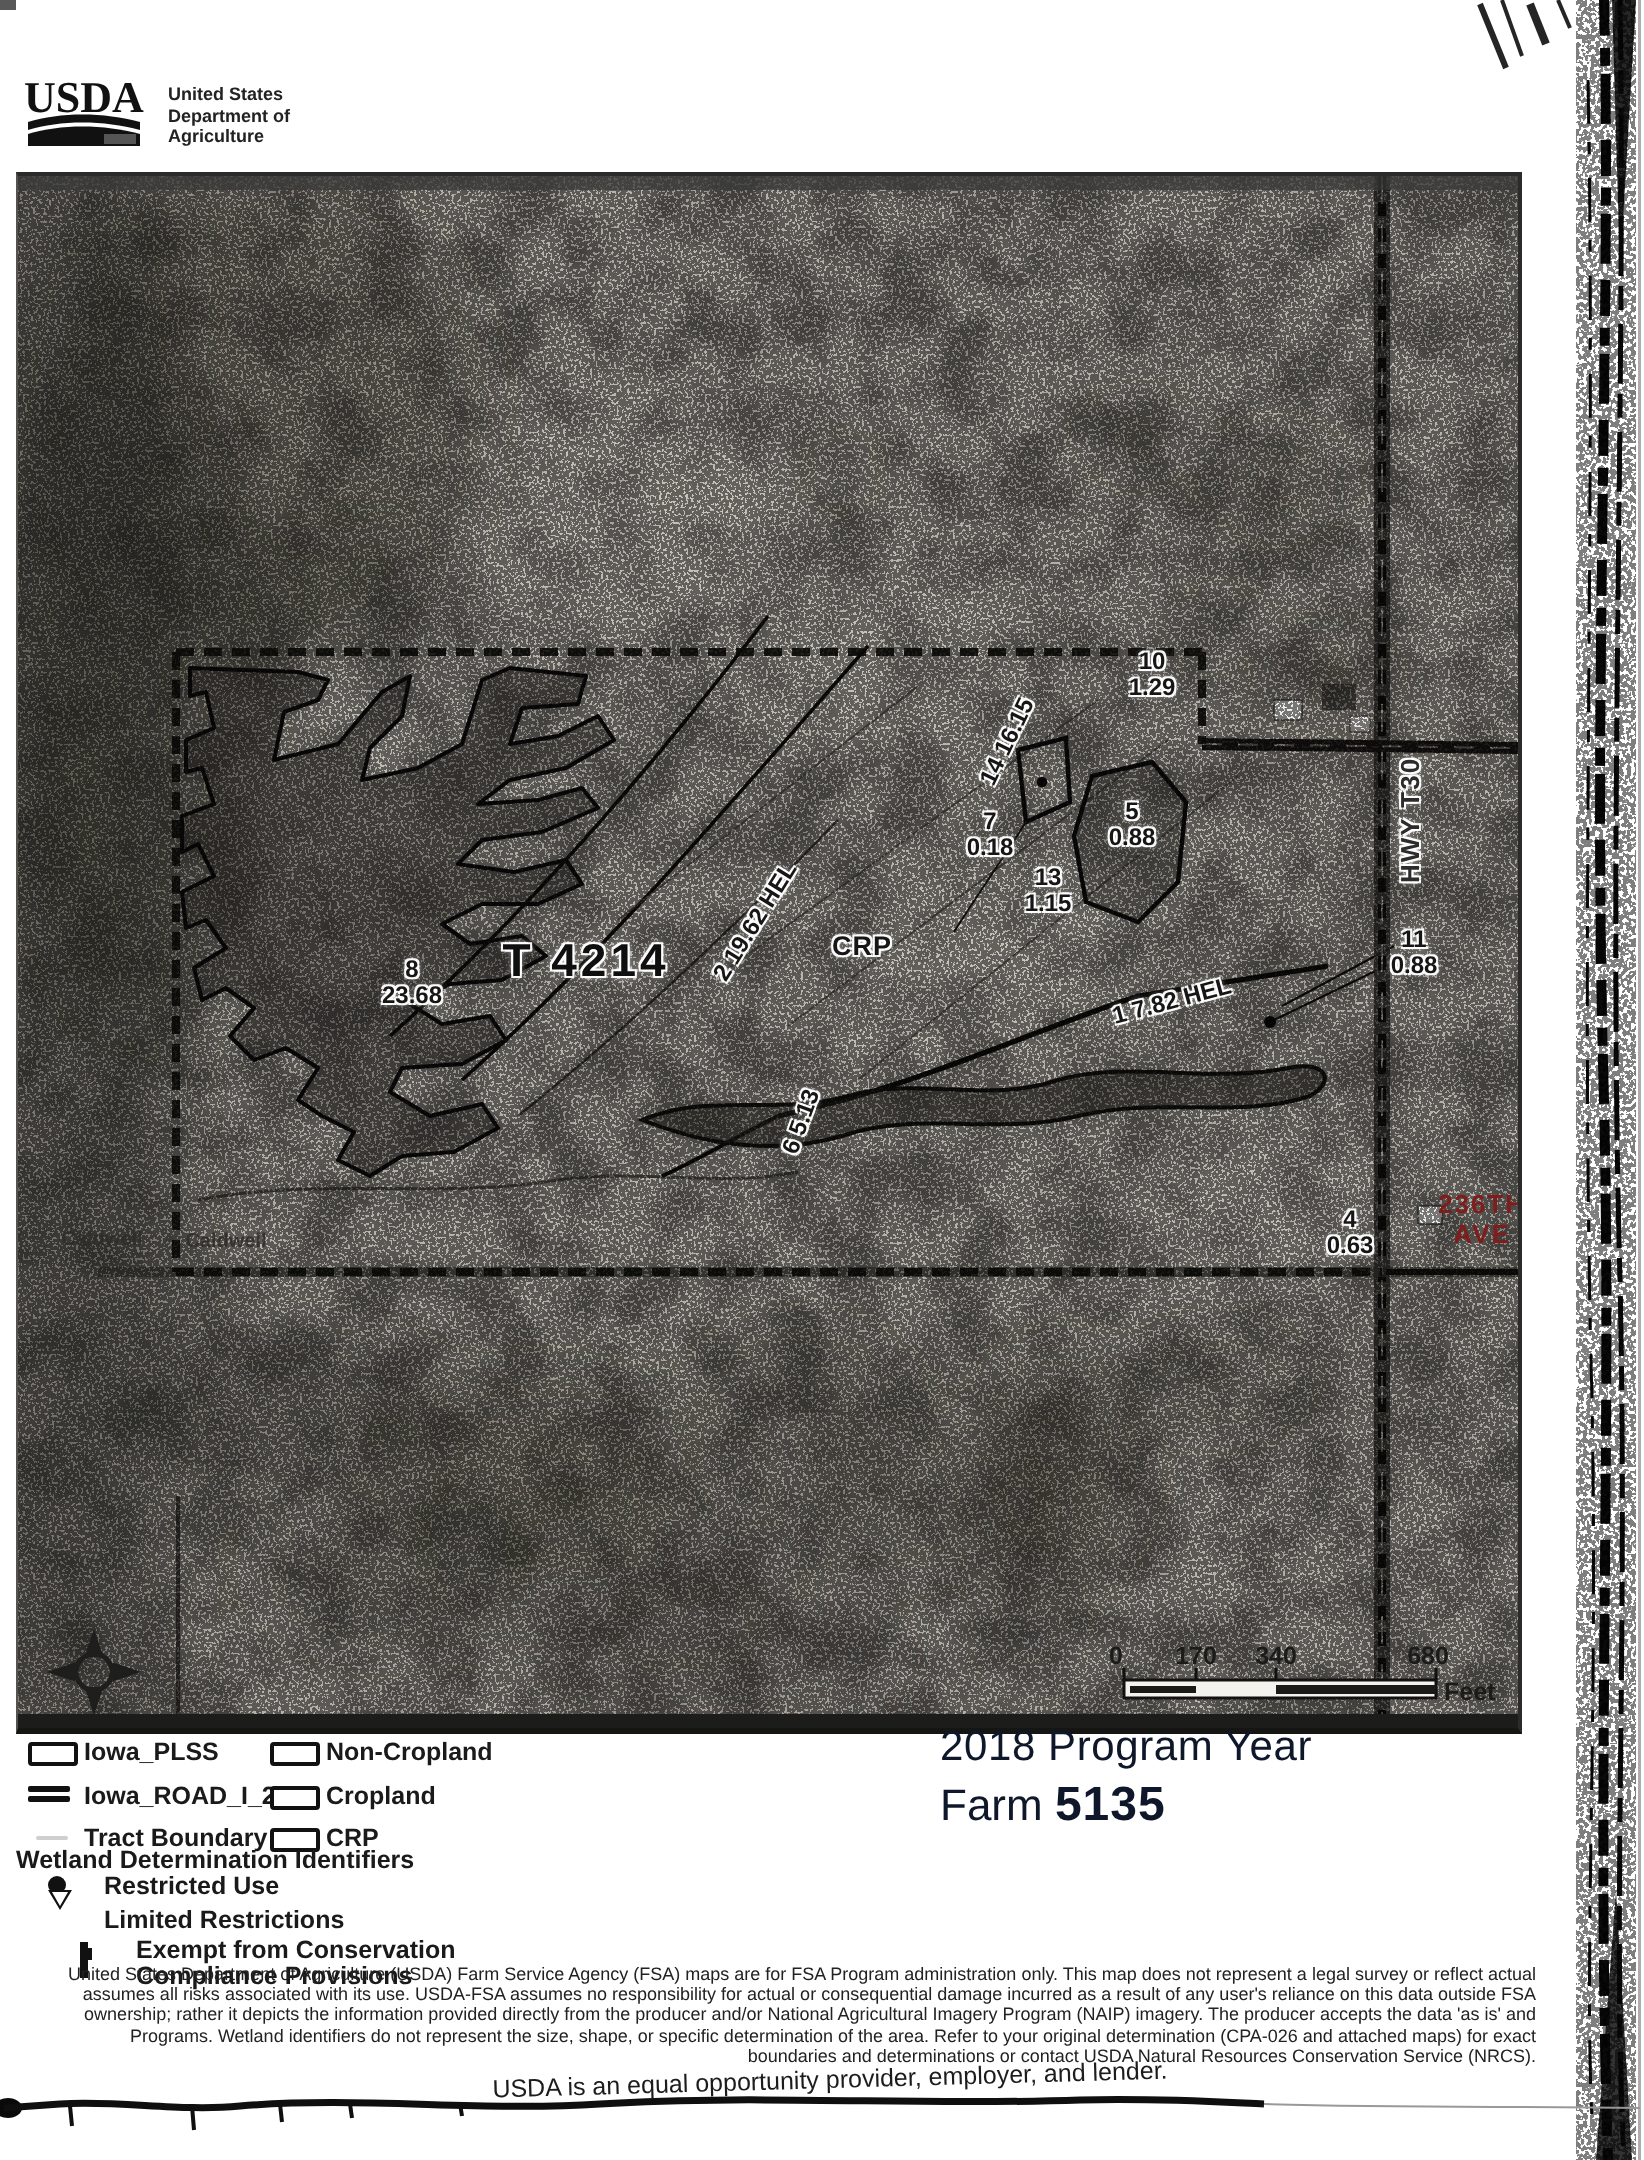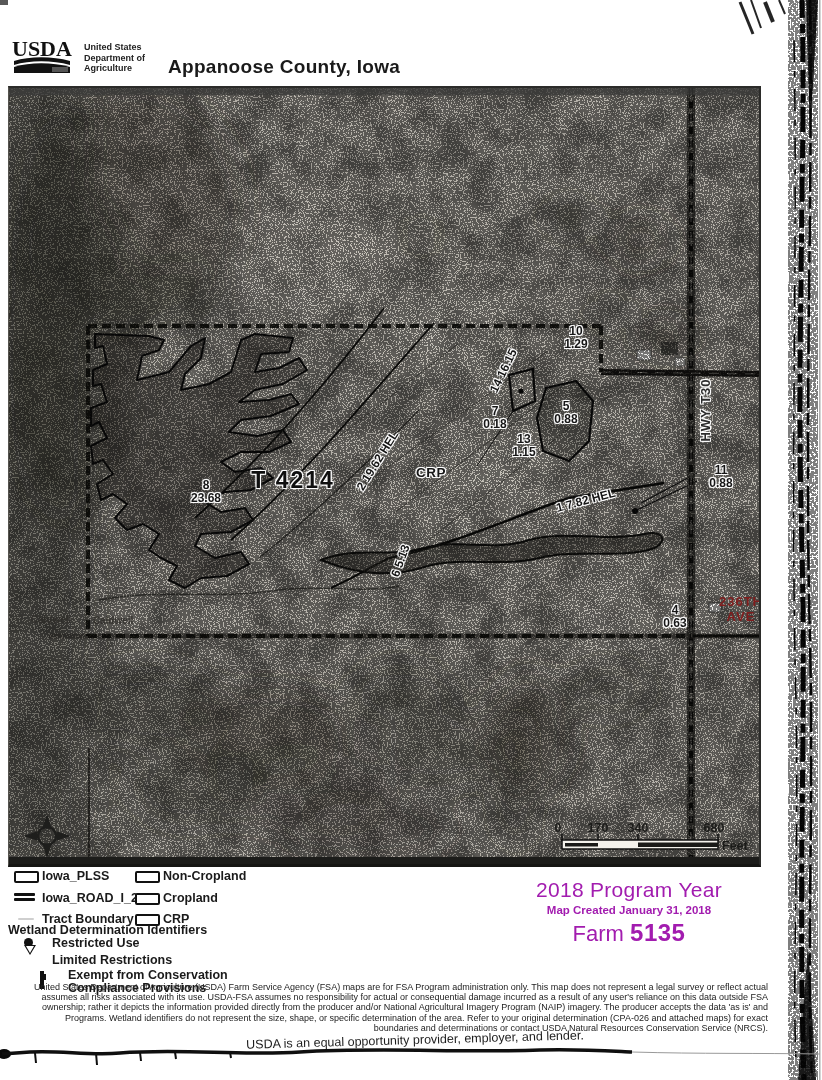--- a/index.html
+++ b/index.html
@@ -45,21 +45,21 @@
   .tract-icon{width:24px;height:11px;background:#111;border-radius:4px;position:relative;}
   .tract-icon i{position:absolute;left:4px;top:4px;width:16px;height:2px;background:#cfcfcf;border-radius:1px;}
   #wetland-heading{position:absolute;left:-2px;top:57px;font-size:12.5px;font-weight:bold;white-space:nowrap;}
   .wd-row{position:absolute;font-weight:600;}
   .dot-icon{width:9px;height:9px;border-radius:50%;background:#111;}
   .tri-icon{width:0;height:0;border-left:6px solid transparent;border-right:6px solid transparent;border-top:10px solid #111;position:relative;}
   .tri-icon i{position:absolute;left:-4px;top:-9px;width:0;height:0;border-left:4px solid transparent;border-right:4px solid transparent;border-top:7px solid #fff;}
   .sq-icon{width:8px;height:8px;border:2px solid #111;position:relative;}
   .sq-icon i{position:absolute;left:0;top:1px;width:4px;height:6px;background:#111;}
   
-  #info{position:absolute;left:470px;top:862px;width:318px;text-align:center;color:#a21caf;margin-top:16px;}
+  #info{position:absolute;left:470px;top:862px;width:318px;text-align:left;color:#0f172a;}
   #program-year{font-size:21px;letter-spacing:.3px;}
   #map-created{font-size:11.5px;font-weight:bold;margin-top:2px;}
   .farm-line{font-size:22px;margin-top:3px;}
   .farm-line b{font-size:24px;letter-spacing:.5px;}
   
   #cropland-total{position:absolute;left:265px;top:950px;font-size:16.5px;color:#111;}
   #disclaimer{position:absolute;left:8px;top:982px;width:760px;font-size:9px;line-height:10.2px;color:#222;text-align:right;}
   #eo-line{position:absolute;left:170px;top:1033px;width:490px;text-align:center;font-size:12.5px;color:#1c1c1c;transform:rotate(-1.6deg);}
 </style>
 </head>
@@ -71,21 +71,20 @@
       <text x="0" y="18" font-family="Liberation Serif, serif" font-weight="bold" font-size="22" fill="#111">USDA</text>
       <path d="M2,23 C18,18 40,18 58,23 L58,27 C40,22 18,22 2,27 Z" fill="#111"></path>
       <path d="M2,29 C18,24 40,24 58,29 L58,35 L2,35 Z" fill="#111"></path>
       <rect x="40" y="29" width="16" height="5" fill="#555"></rect>
     </svg>
     <div id="dept">
       <div>United States</div>
       <div>Department of</div>
       <div>Agriculture</div>
     </div>
-    <div id="county-title">Appanoose County, Iowa</div>
   </div>
   <div id="tl-spot"></div>
 
   <div id="map-block">
     <svg id="map-svg" width="750" height="776" viewBox="0 0 750 776">
       <defs>
         <filter id="spk" x="0" y="0" width="100%" height="100%">
           <feTurbulence type="fractalNoise" baseFrequency="0.75" numOctaves="2" seed="8" stitchTiles="stitch"></feTurbulence>
           <feColorMatrix type="matrix" values="0 0 0 0 0  0 0 0 0 0  0 0 0 0 0  0 0 0 60 -24"></feColorMatrix>
         </filter>
@@ -247,21 +246,21 @@
       <div>0.18</div>
     </div>
     <div class="mlab" style="left:515px;top:358px;">
       <div>13</div>
       <div>1.15</div>
     </div>
     <div class="mlab" style="left:557px;top:325px;">
       <div>5</div>
       <div>0.88</div>
     </div>
-    <div class="mlab" style="left:698px;top:389px;margin-left:14px;">
+    <div class="mlab" style="left:698px;top:389px;">
       <div>11</div>
       <div>0.88</div>
     </div>
     <div class="mlab" style="left:666px;top:529px;">
       <div>4</div>
       <div>0.63</div>
     </div>
     <div class="mlab" id="lab-crp" style="left:422px;top:385px;">CRP</div>
     <div class="mlab rot58" style="left:369px;top:373px;">2 19.62 HEL</div>
     <div class="mlab rot64" style="left:495px;top:283px;">14  16.15</div>
@@ -341,21 +340,20 @@
       <span class="lg-icon sq-icon" style="top:4px;"><i></i></span>
       <span class="lg-label" style="line-height:13px;">
         <span style="display:block;">Exempt from Conservation</span>
         <span style="display:block;">Compliance Provisions</span>
       </span>
     </div>
   </div>
 
   <div id="info">
     <div id="program-year">2018 Program Year</div>
-    <div id="map-created">Map Created January 31, 2018</div>
     <div class="farm-line">
       <span>Farm</span>
       <b>5135</b>
     </div>
   </div>
 
 
   <div id="disclaimer">
     <div>United States Department of Agriculture (USDA) Farm Service Agency (FSA) maps are for FSA Program administration only.  This map does not represent a legal survey or reflect actual</div>
     <div>assumes all risks associated with its use.  USDA-FSA assumes no responsibility for actual or consequential damage incurred as a result of any user's reliance on this data outside FSA</div>

